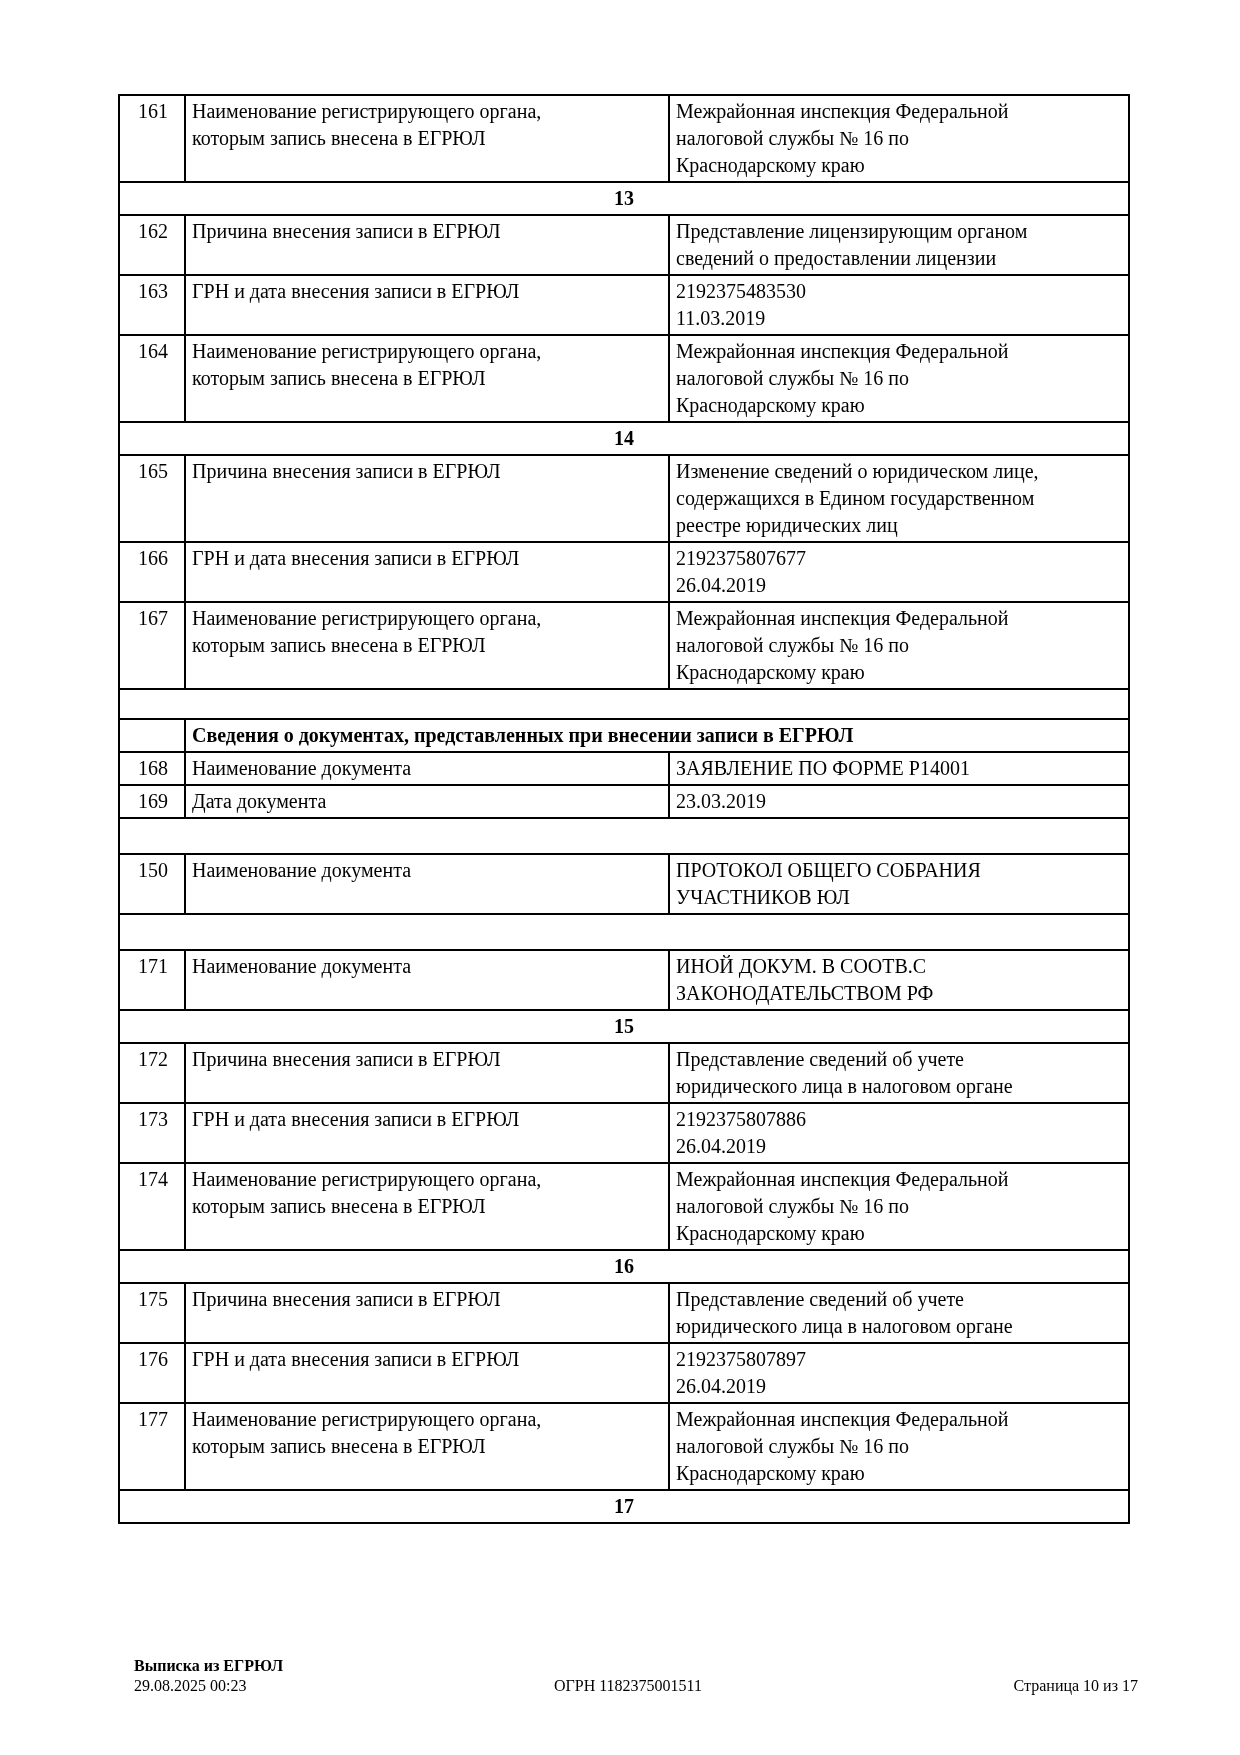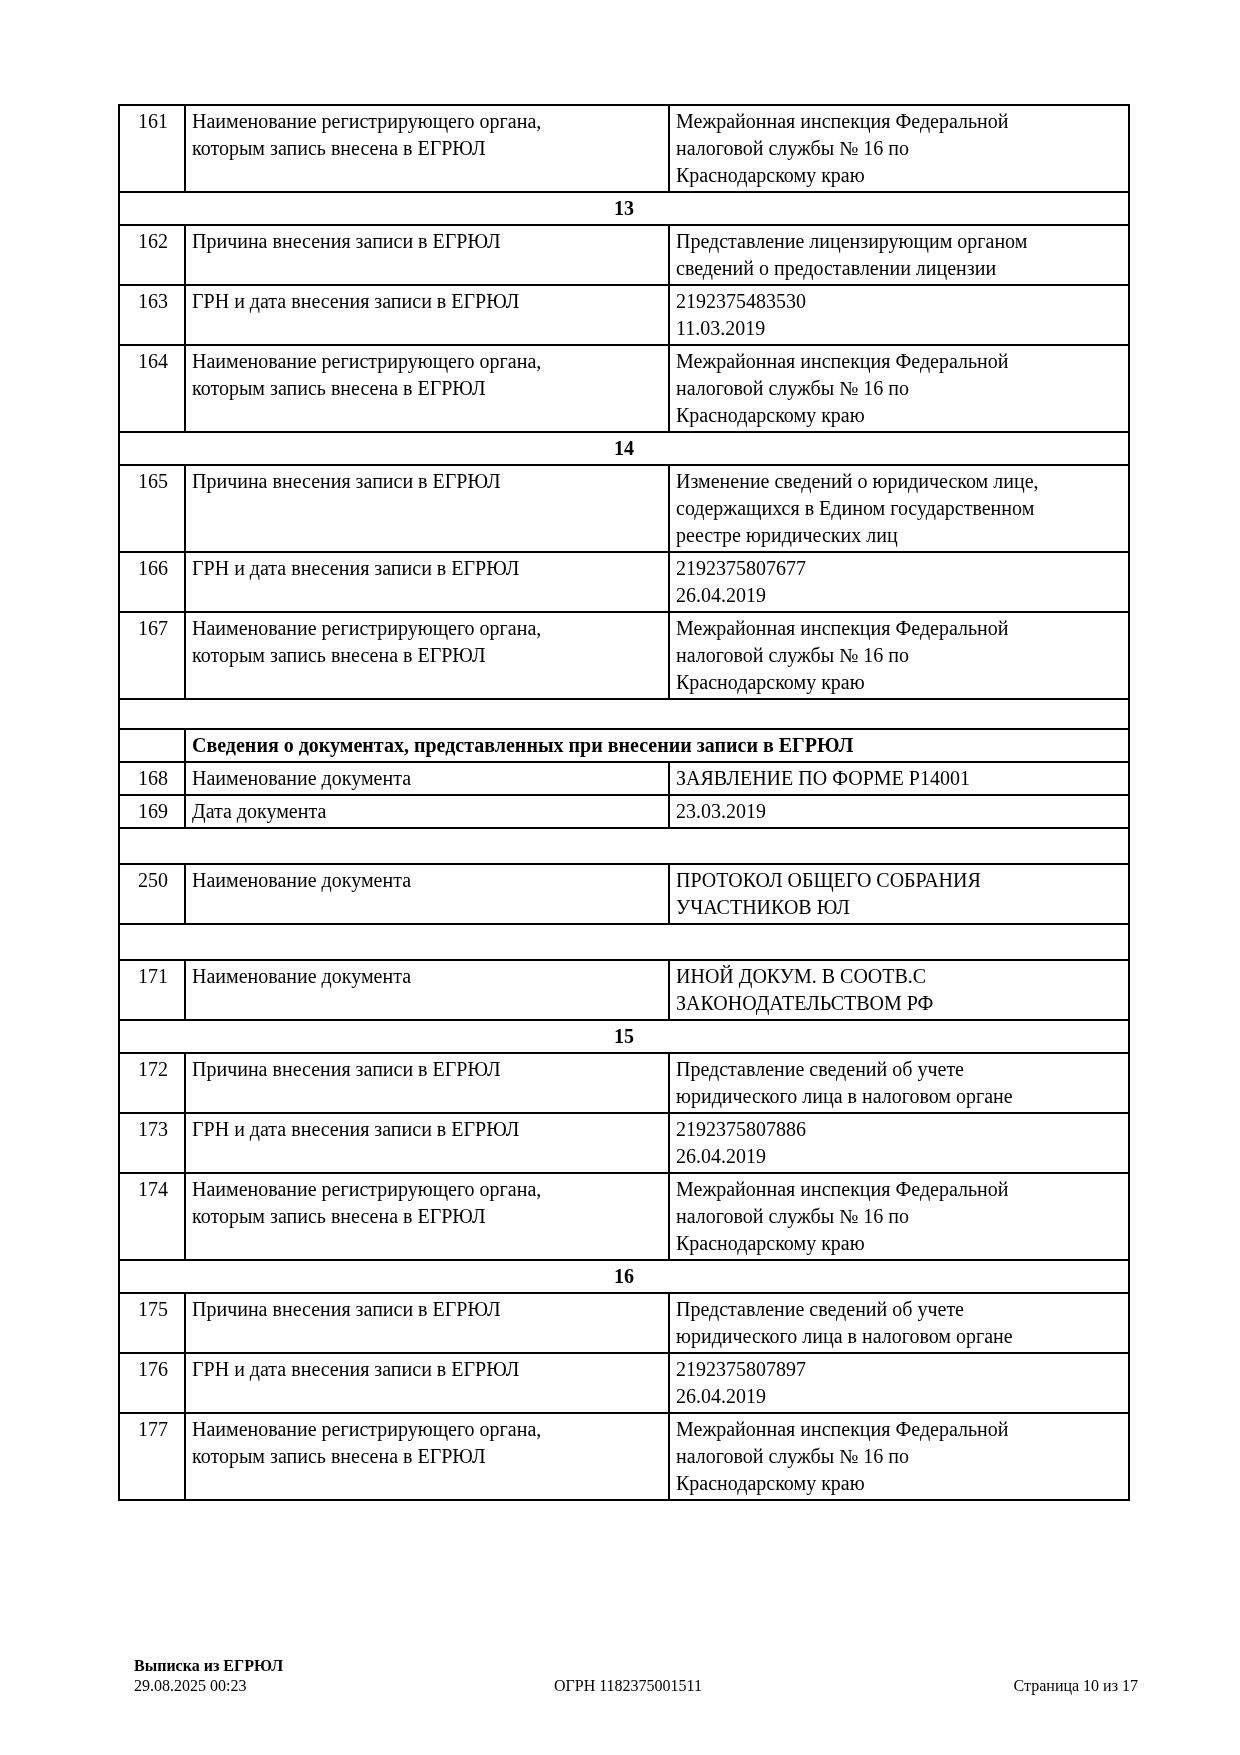--- a/index.html
+++ b/index.html
@@ -7,21 +7,21 @@
     width: 1240px; height: 1755px;
     background: #ffffff;
     font-family: "Liberation Serif", "DejaVu Serif", serif;
     color: #000000;
   }
   .page { position: relative; width: 1240px; height: 1755px; background: #ffffff; overflow: hidden; }
 
   
   table.egrul {
     position: absolute;
-    left: 118px; top: 104px;
+    left: 118px; top: 94px;
     width: 1010px;
     border-collapse: collapse;
     table-layout: fixed;
   }
   table.egrul td {
     border: 2px solid #000000;
     vertical-align: top;
     font-size: 20px;
     line-height: 27px;
     padding: 2px 4px 2px 6px;
@@ -134,21 +134,21 @@
         </tr>
         <tr>
           <td class="num">169</td>
           <td class="field">Дата документа</td>
           <td class="value">23.03.2019</td>
         </tr>
         <tr class="spacer-l">
           <td colspan="3"></td>
         </tr>
         <tr>
-          <td class="num">250</td>
+          <td class="num">150</td>
           <td class="field">Наименование документа</td>
           <td class="value">ПРОТОКОЛ ОБЩЕГО СОБРАНИЯ
 УЧАСТНИКОВ ЮЛ</td>
         </tr>
         <tr class="spacer-l">
           <td colspan="3"></td>
         </tr>
         <tr>
           <td class="num">171</td>
           <td class="field">Наименование документа</td>
@@ -193,20 +193,23 @@
           <td class="value">2192375807897
 26.04.2019</td>
         </tr>
         <tr>
           <td class="num">177</td>
           <td class="field">Наименование регистрирующего органа,
 которым запись внесена в ЕГРЮЛ</td>
           <td class="value">Межрайонная инспекция Федеральной
 налоговой службы № 16 по
 Краснодарскому краю</td>
+        </tr>
+        <tr class="section">
+          <td colspan="3">17</td>
         </tr>
       </tbody>
   </table>
 
   <div class="footer">
     <div class="footer-left">
       <div class="footer-doc-type">Выписка из ЕГРЮЛ</div>
       <div>29.08.2025 00:23</div>
     </div>
     <div class="footer-center">ОГРН 1182375001511</div>

